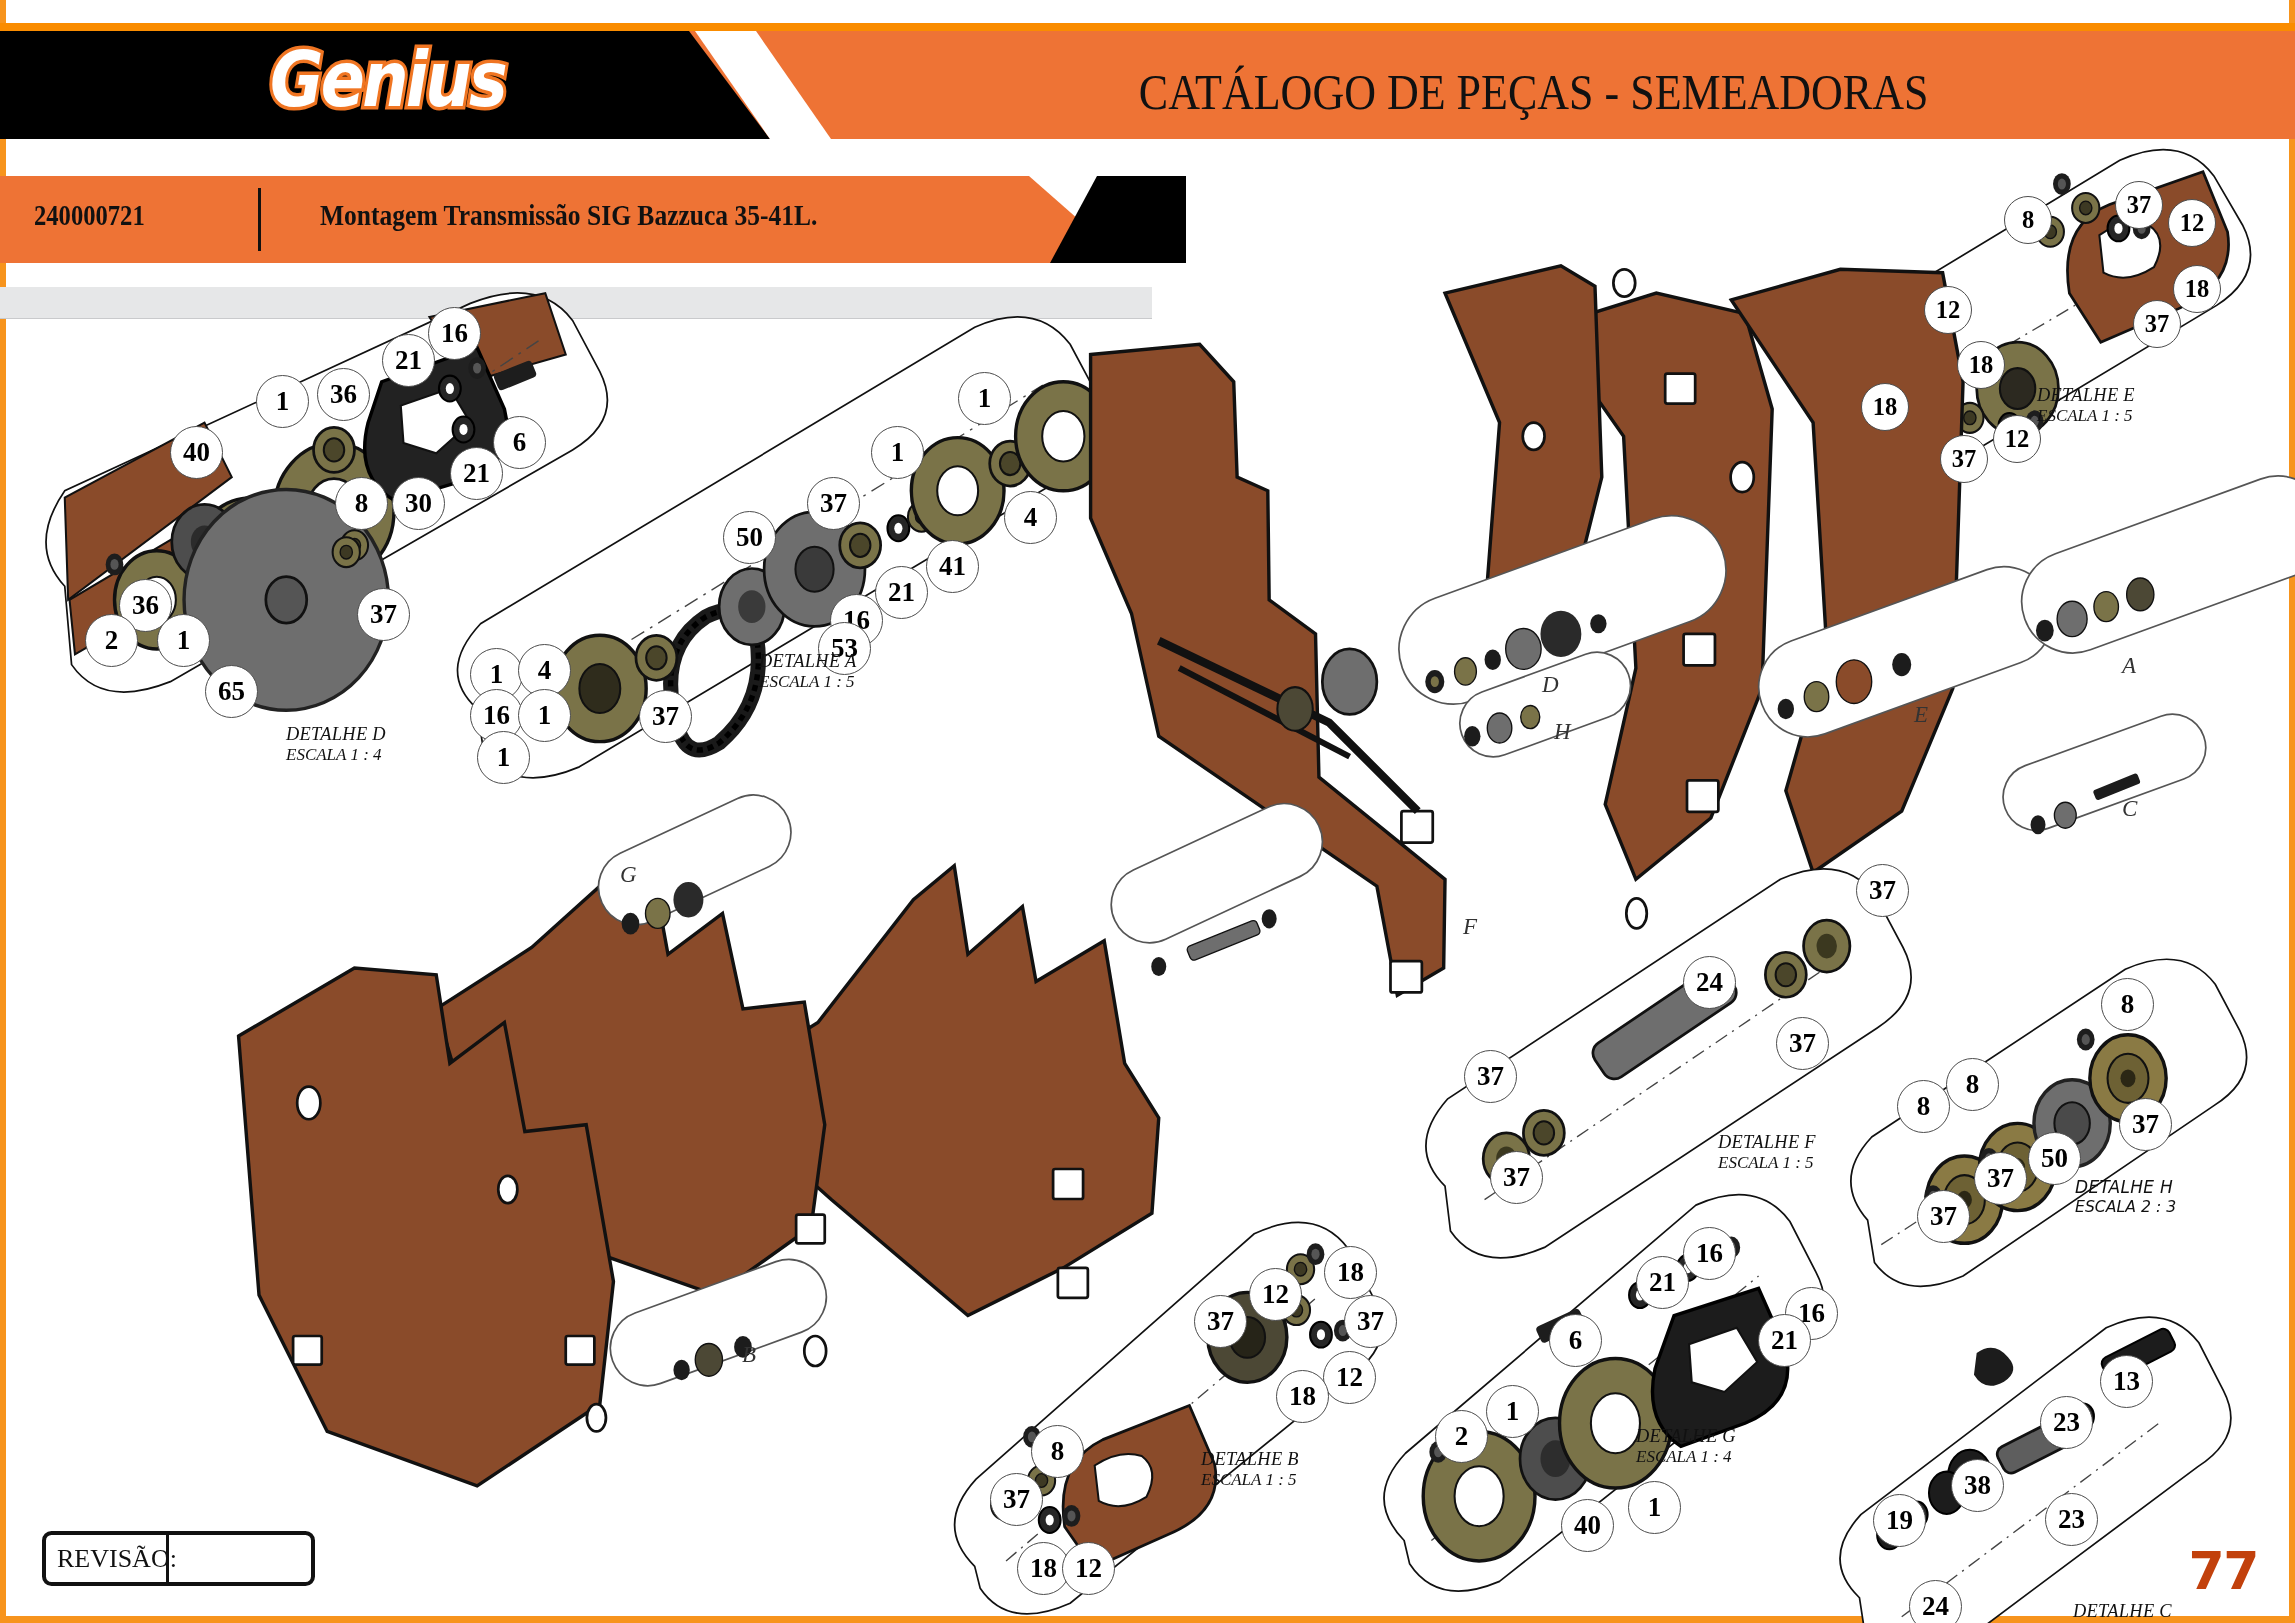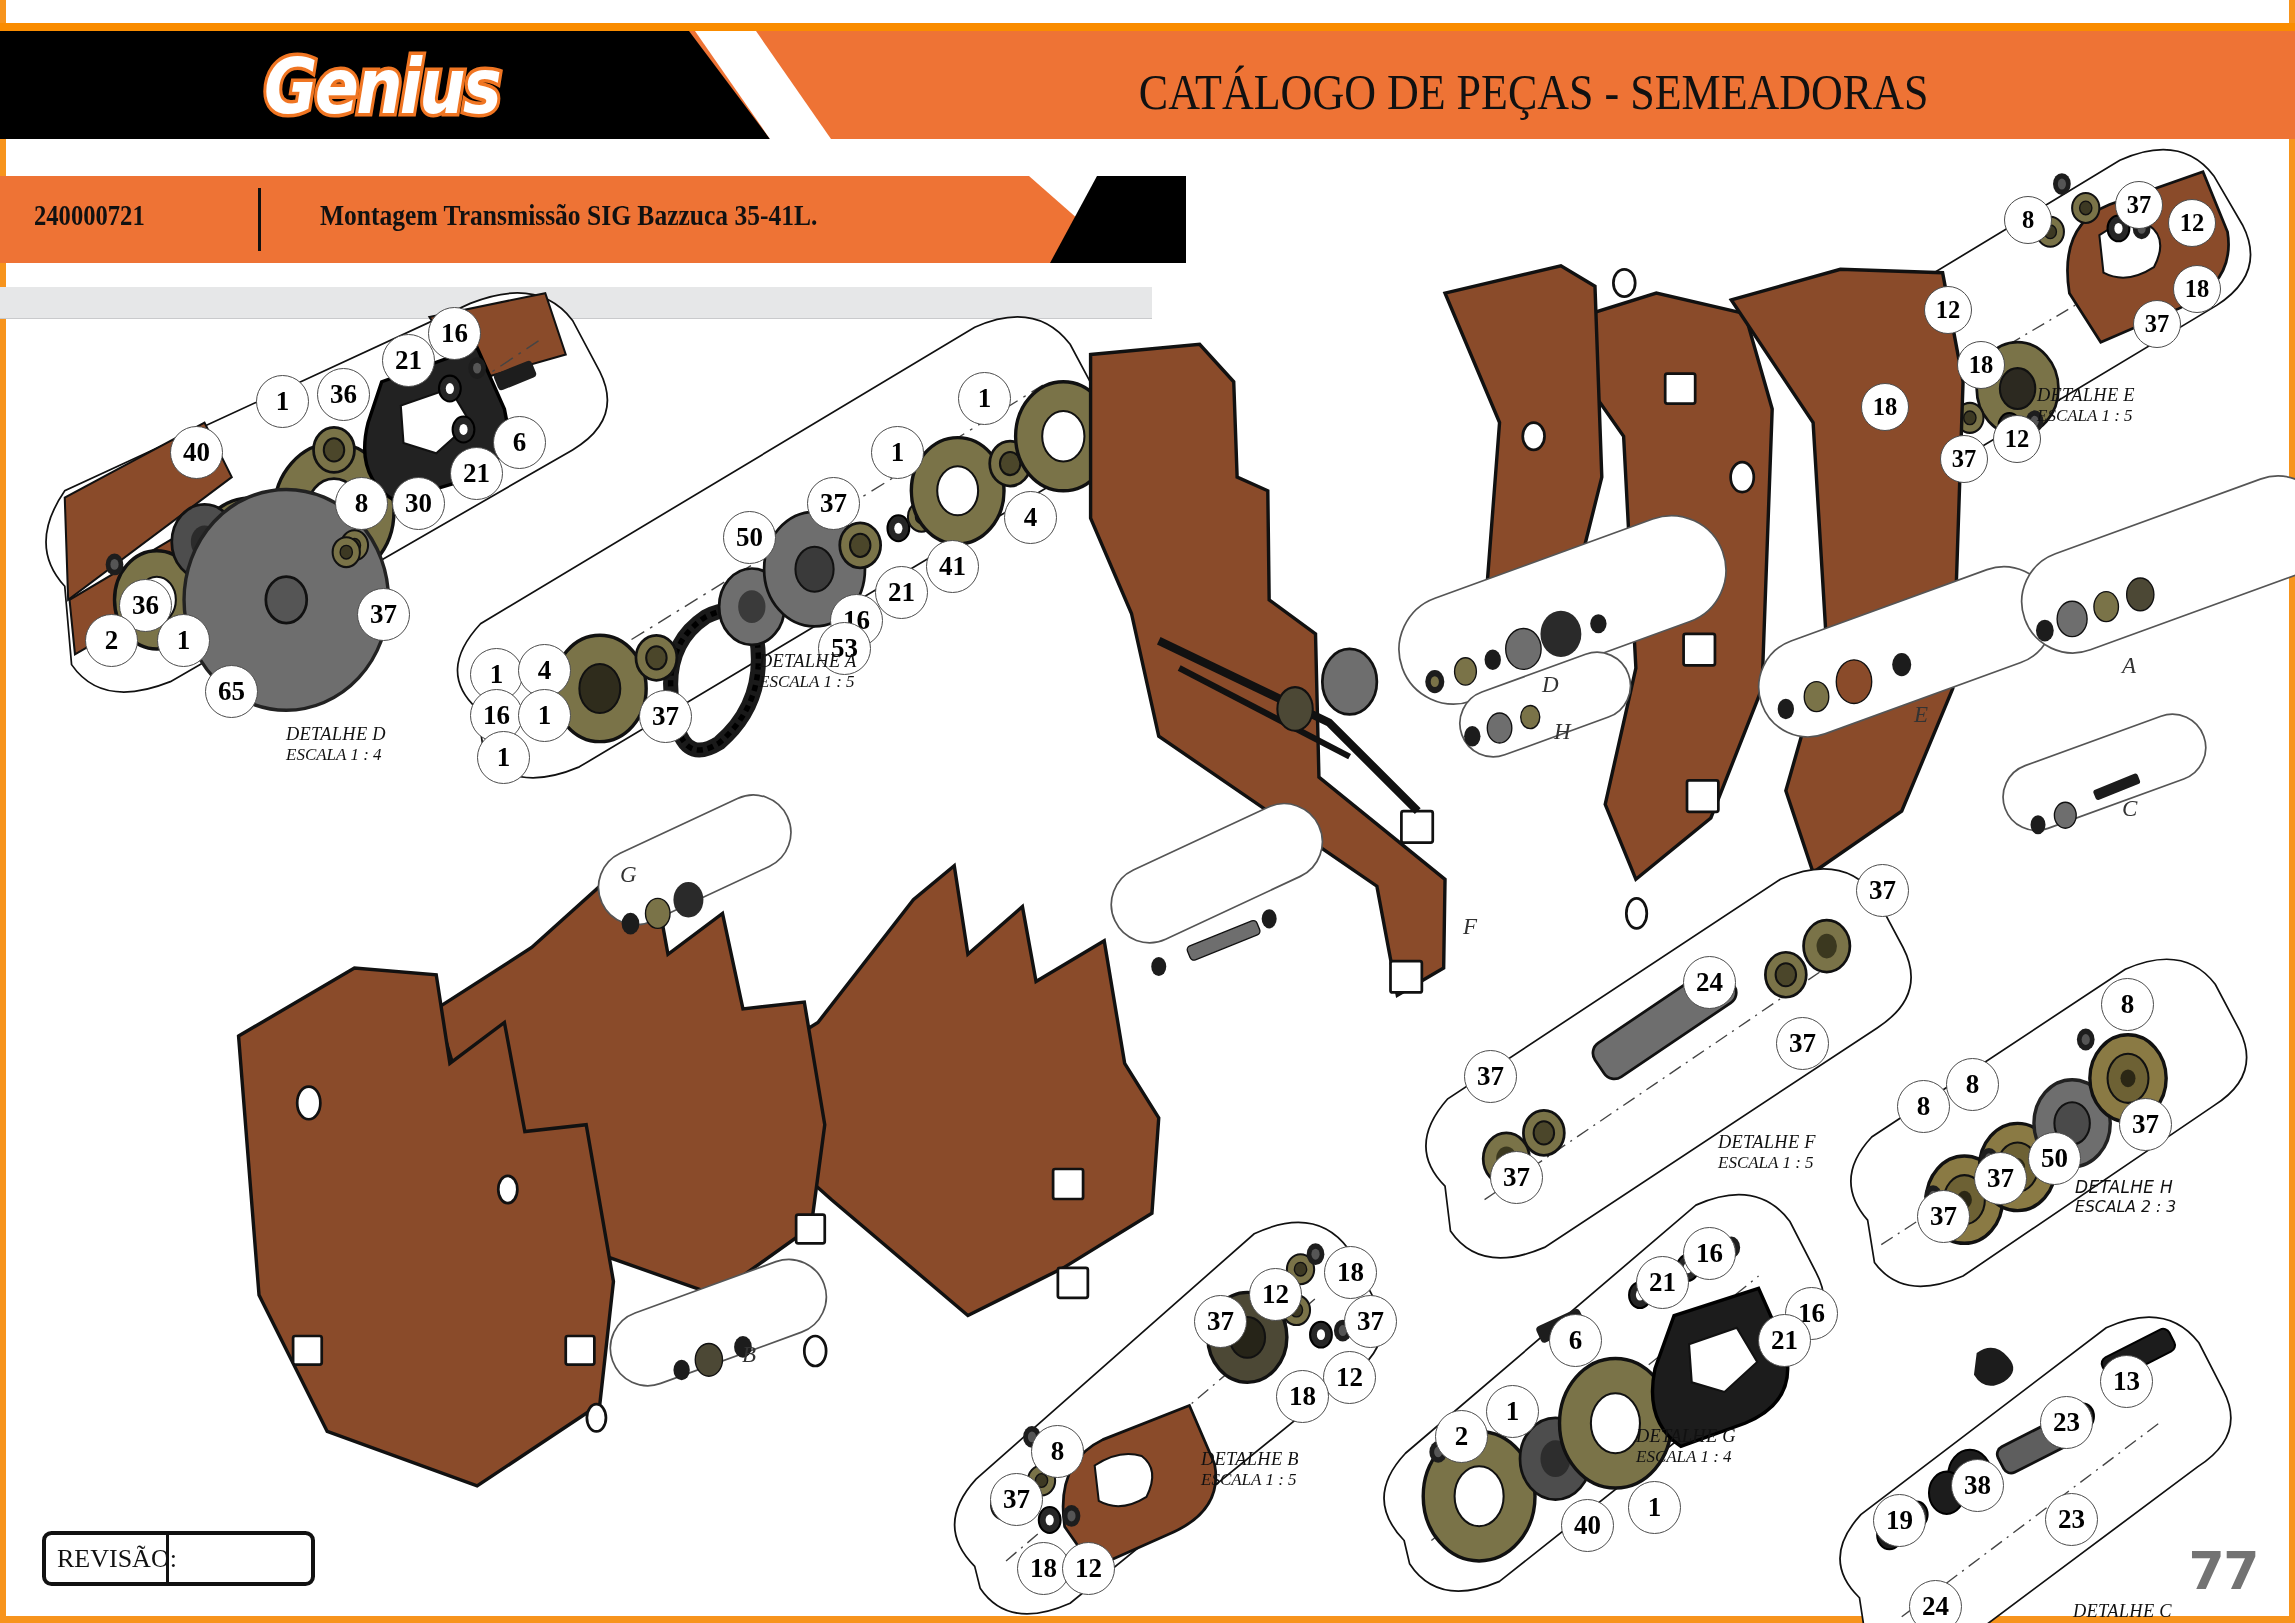--- a/index.html
+++ b/index.html
@@ -12,22 +12,22 @@
   .edge-orange-right{position:absolute;right:0;top:0;width:6.1px;height:1623px;background:#F7941D;}
   .edge-orange-bottom{position:absolute;left:0;bottom:0;width:2295px;height:6.8px;background:#F7941D;}
 
   
   .hdr-band{position:absolute;left:0;top:23px;width:2295px;height:116px;background:#EE7335;}
   .hdr-band-top{position:absolute;left:0;top:23px;width:2295px;height:7.5px;background:#FA8C00;}
   .hdr-black{position:absolute;left:0;top:31px;width:770px;height:108px;background:#000;
      clip-path:polygon(0 0,689px 0,770px 108px,0 108px);}
   .hdr-white-slash{position:absolute;left:654px;top:31px;width:177px;height:108px;background:#fff;
      clip-path:polygon(41px 0,102px 0,177px 108px,116px 108px);}
-  .logo-box{position:absolute;left:184px;top:42px;width:395px;height:82px;display:flex;
-     align-items:flex-end;justify-content:center;}
+  .logo-box{position:absolute;left:190px;top:42px;width:395px;height:82px;display:flex;
+     align-items:flex-start;justify-content:center;}
   .logo-text{font-family:"DejaVu Sans",sans-serif;font-weight:bold;font-size:65px;
      font-style:italic;letter-spacing:-2.7px;color:#fff;
      -webkit-text-stroke:6.1px #F07522;paint-order:stroke fill;
      transform:scaleY(1.18);}
   .hdr-title{position:absolute;left:886px;top:31px;width:1295px;height:121px;
      display:flex;align-items:center;justify-content:center;}
   .hdr-title span{font-size:50px;color:#111;font-family:"Liberation Serif",serif;
      transform:scaleX(0.88);white-space:nowrap;}
 
   
@@ -67,21 +67,21 @@
   .dl{position:absolute;font-style:italic;font-size:23px;color:#333;
       font-family:"Liberation Serif",serif;}
 
   
   .rev{position:absolute;left:42px;top:1531px;width:273px;height:55px;
        border:4.1px solid #111;border-radius:9.5px;display:flex;background:#fff;box-sizing:border-box;}
   .rev-lbl{width:109px;display:flex;align-items:center;justify-content:flex-start;
        padding-left:11px;font-size:26px;color:#111;border-right:3.4px solid #111;}
   .rev-fld{flex:1;}
 
-  .pagenum{position:absolute;right:37px;bottom:22px;font-size:52px;font-weight:bold;color:#737373;
+  .pagenum{position:absolute;right:37px;bottom:22px;font-size:52px;font-weight:bold;color:#c2410c;
        font-family:"DejaVu Sans",sans-serif;letter-spacing:-1.4px;}
 
   svg.art{position:absolute;left:0;top:0;width:2295px;height:1623px;overflow:visible;}
 </style>
 </head>
 <body>
 
 <div id="page">
 
   <div class="edge-orange-left"></div>

